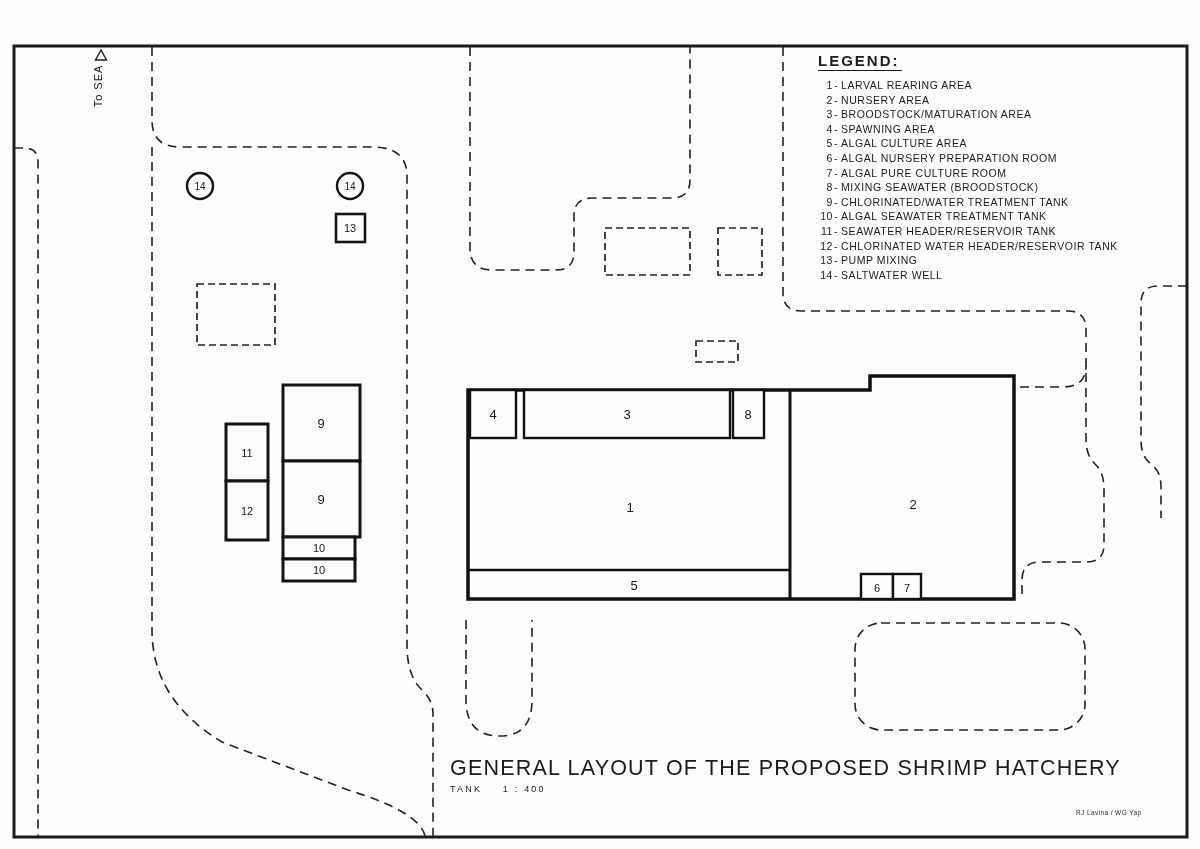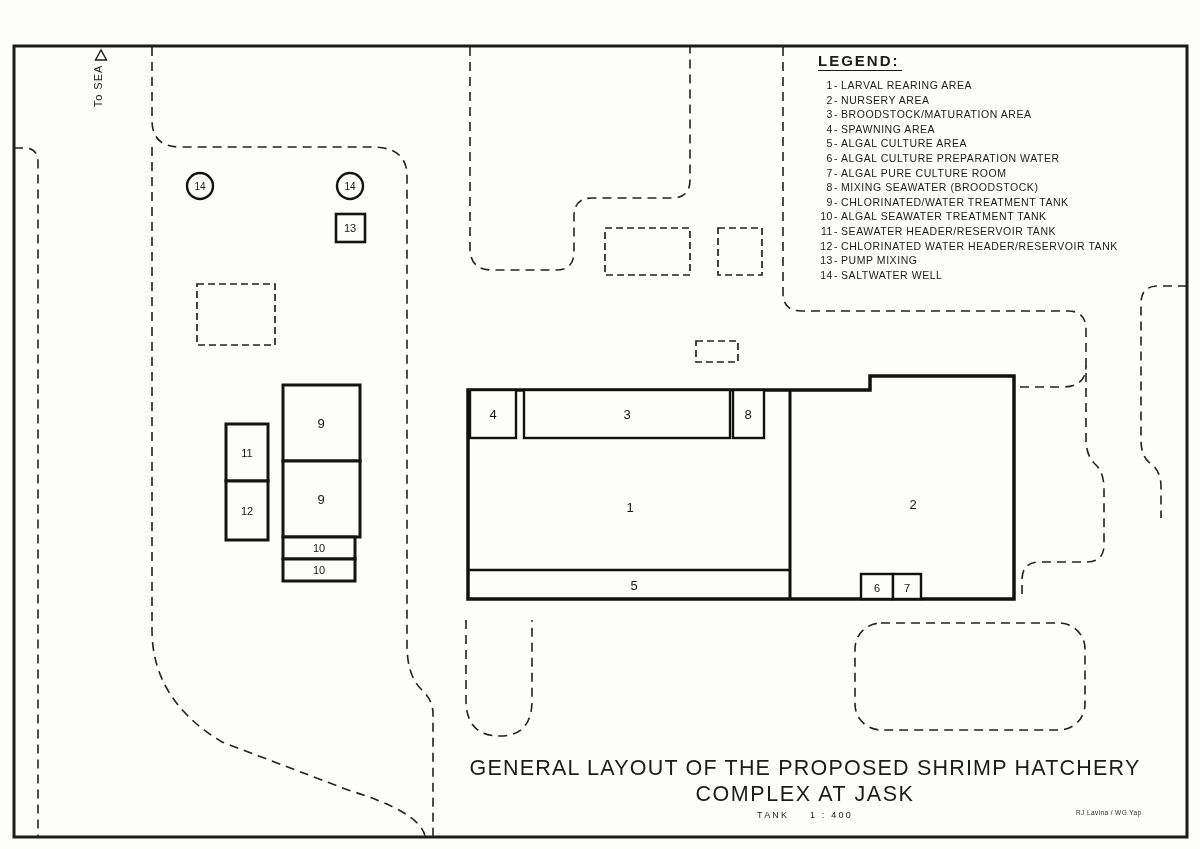--- a/index.html
+++ b/index.html
@@ -10,21 +10,21 @@
   .sheet svg{position:absolute;left:0;top:0;}
   
   .legend{position:absolute;left:816px;top:52px;width:348px;}
   .legend-title{display:inline-block;font-size:15px;font-weight:bold;letter-spacing:2px;
     border-bottom:1.6px solid #1b1b1b;padding:0 2px 1px 0;margin:0 16px 7px 2px;}
   .lrow{display:flex;align-items:baseline;font-size:10.5px;letter-spacing:.55px;
     line-height:14.6px;white-space:nowrap;}
   .lnum{width:17px;text-align:right;flex:none;}
   .ldash{margin:0 3px 0 1px;flex:none;}
   
-  .titleblock{position:absolute;left:450px;top:756px;width:710px;text-align:center;}
+  .titleblock{position:absolute;left:450px;top:756px;width:710px;text-align:left;}
   .title1{font-size:21.5px;letter-spacing:1.2px;white-space:nowrap;}
   .title2{font-size:21.5px;letter-spacing:1.6px;margin-top:1px;}
   .scalerow{font-size:9px;letter-spacing:2.2px;margin-top:3px;}
   .scaleval{margin-left:16px;}
   .credit{position:absolute;left:1076px;top:809px;font-size:6.5px;letter-spacing:.4px;color:#2a2a2a;}
 </style>
 </head>
 <body>
 
 <div class="sheet">
@@ -124,21 +124,21 @@
       <span class="llabel">SPAWNING AREA</span>
     </div>
     <div class="lrow">
       <span class="lnum">5</span>
       <span class="ldash">-</span>
       <span class="llabel">ALGAL CULTURE AREA</span>
     </div>
     <div class="lrow">
       <span class="lnum">6</span>
       <span class="ldash">-</span>
-      <span class="llabel">ALGAL CULTURE PREPARATION WATER</span>
+      <span class="llabel">ALGAL NURSERY PREPARATION ROOM</span>
     </div>
     <div class="lrow">
       <span class="lnum">7</span>
       <span class="ldash">-</span>
       <span class="llabel">ALGAL PURE CULTURE ROOM</span>
     </div>
     <div class="lrow">
       <span class="lnum">8</span>
       <span class="ldash">-</span>
       <span class="llabel">MIXING SEAWATER (BROODSTOCK)</span>
@@ -170,21 +170,20 @@
     </div>
     <div class="lrow">
       <span class="lnum">14</span>
       <span class="ldash">-</span>
       <span class="llabel">SALTWATER WELL</span>
     </div>
   </div>
 
   <div class="titleblock">
     <div class="title1">GENERAL LAYOUT OF THE PROPOSED SHRIMP HATCHERY</div>
-    <div class="title2">COMPLEX AT JASK</div>
     <div class="scalerow">
       <span>TANK</span>
       <span class="scaleval">1 : 400</span>
     </div>
   </div>
 
   <div class="credit">RJ Lavina / WG Yap</div>
 
 </div>
 

